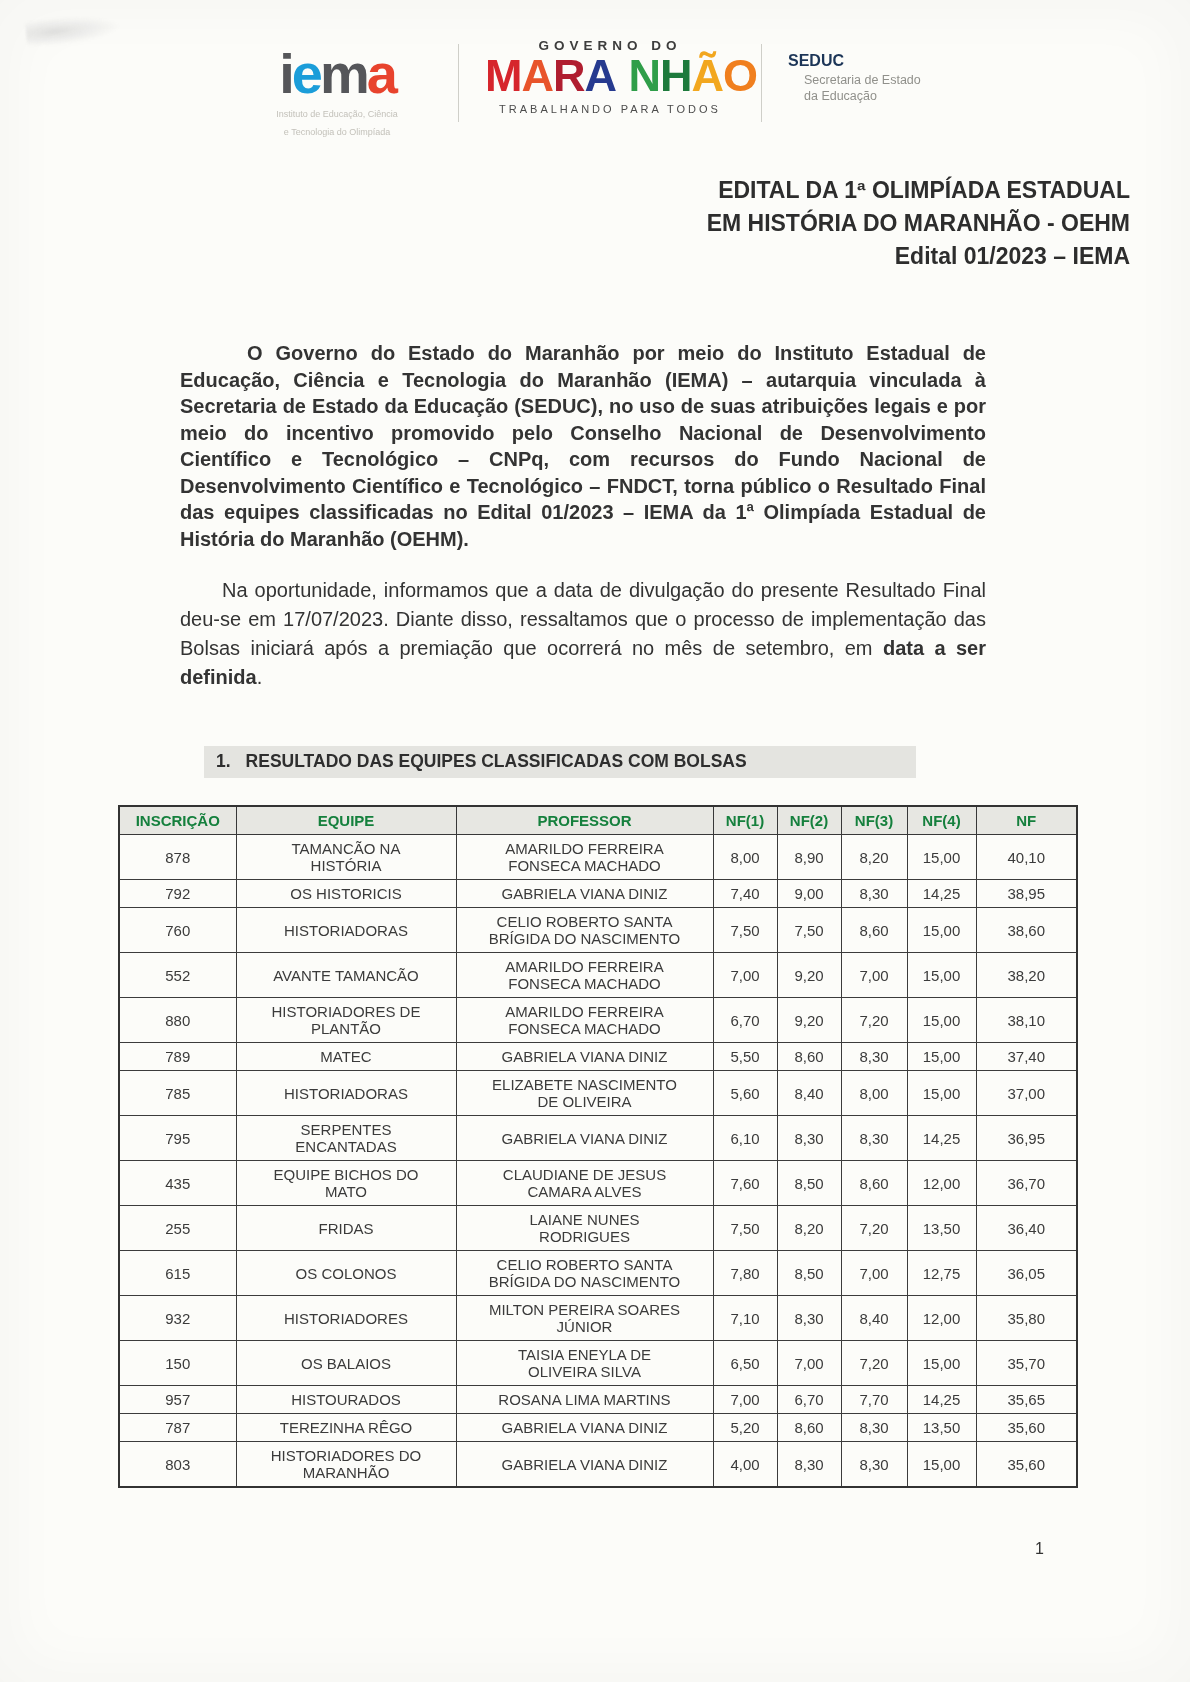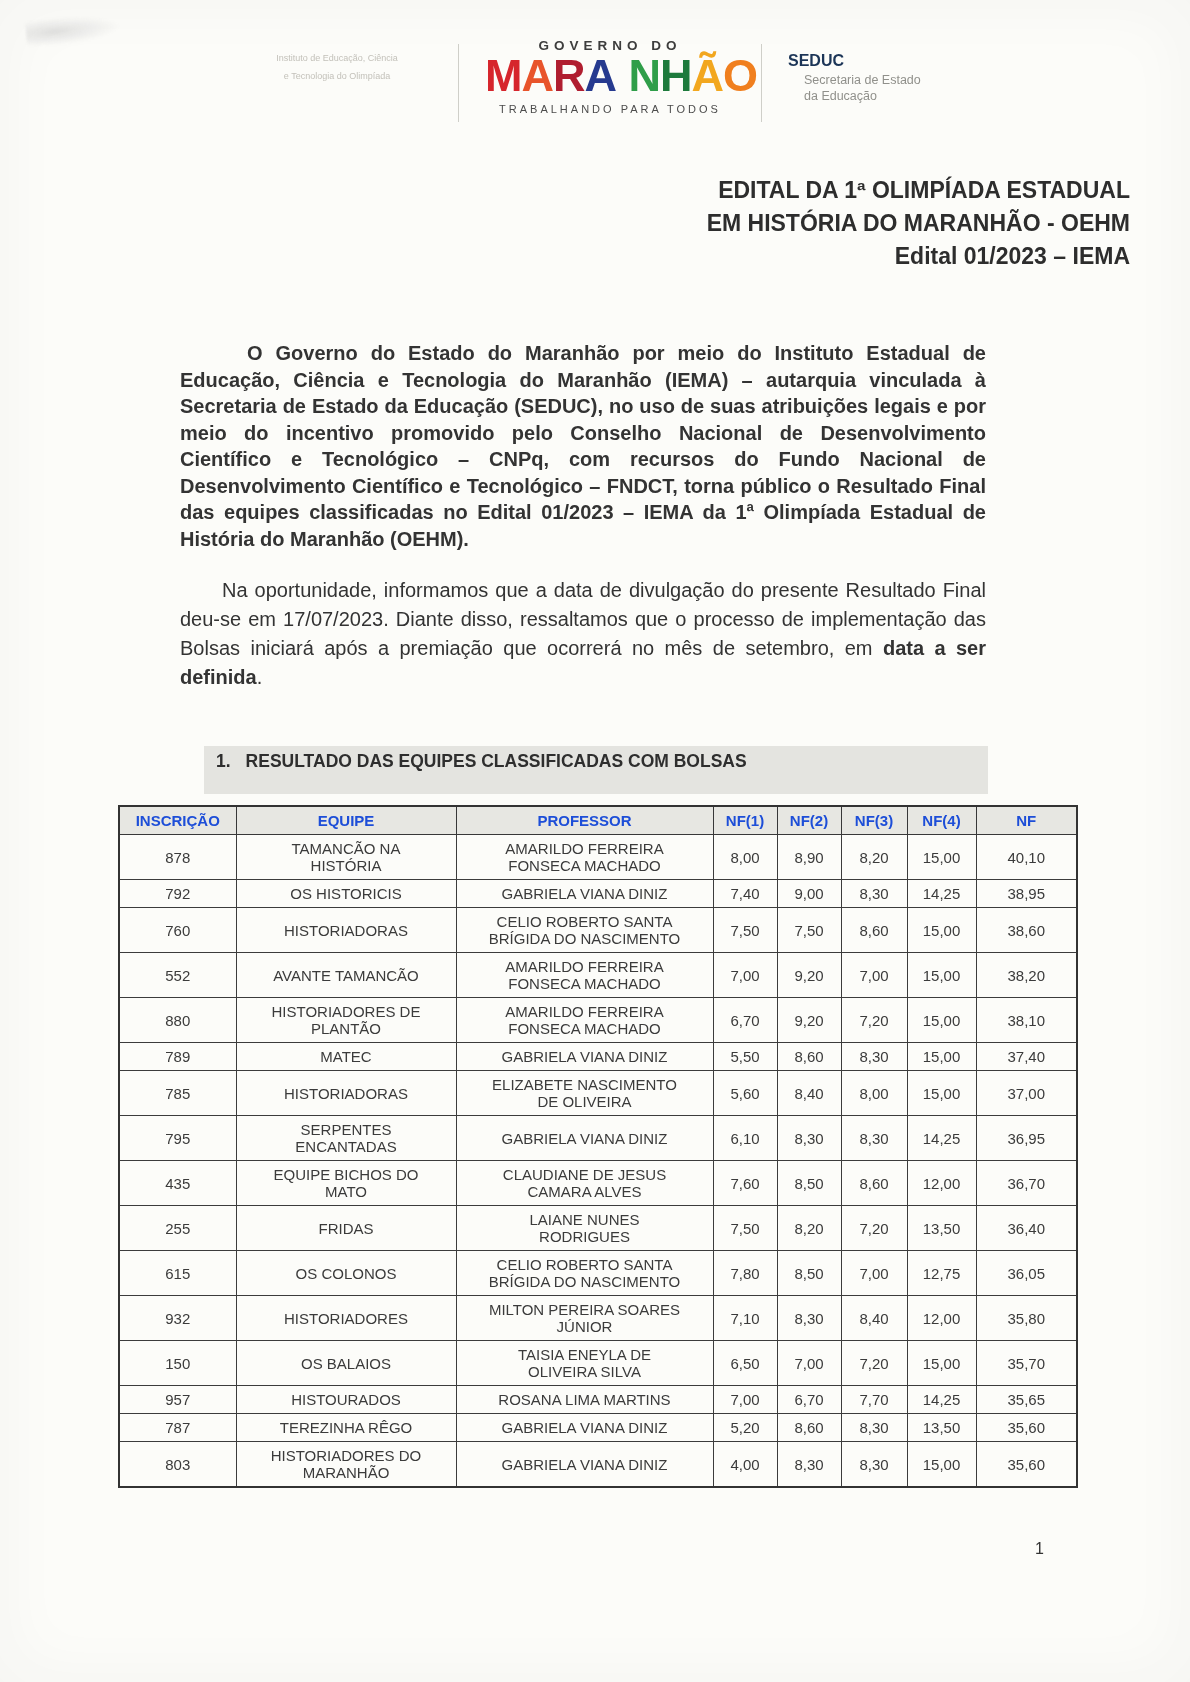--- a/index.html
+++ b/index.html
@@ -29,46 +29,47 @@
   .title{position:absolute;top:174px;left:20px;width:1110px;text-align:right;
          font-size:23px;font-weight:700;line-height:33px;color:#2d2d2d;}
   .subtitle{position:absolute;top:287px;left:20px;width:1110px;text-align:center;
             font-size:18px;font-weight:700;color:#333;}
   
   .para{position:absolute;left:180px;width:806px;margin:0;text-align:justify;font-size:20px;color:#333;}
   .p1{top:340px;font-weight:700;line-height:26.5px;text-indent:67px;}
   .p2{top:576px;font-weight:400;line-height:29px;text-indent:42px;}
   .p2 b{font-weight:700;}
   
-  .section-heading{position:absolute;top:746px;left:204px;width:784px;box-sizing:border-box;
-                   background:#e4e4e0;padding:5px 0 22px 12px;
+  .section-heading{position:absolute;top:746px;left:204px;width:712px;box-sizing:border-box;
+                   background:#e4e4e0;padding:5px 0 6px 12px;
                    font-size:17.5px;font-weight:700;color:#2e2e2e;}
   .sec-num{margin-right:15px;}
   
   table.results{position:absolute;top:805px;left:118px;width:958px;border-collapse:collapse;
                 table-layout:fixed;border:2px solid #333;}
   .c1{width:117px}.c2{width:220px}.c3{width:257px}.c4{width:64px}
   .c5{width:64px}.c6{width:66px}.c7{width:69px}.c8{width:101px}
   table.results th{background:#e7e7e2;border:1px solid #383838;font-size:15px;font-weight:700;
-                   padding:5px 2px;color:#1d4ed8;}
+                   padding:5px 2px;color:#15803d;}
   table.results td{border:1px solid #3c3c3c;font-size:15px;line-height:17px;padding:5px 3px;
                    text-align:center;vertical-align:middle;color:#3b3b3b;white-space:pre-line;}
   tr.bold-row td{font-weight:700;color:#222;border-top-width:2px;border-bottom-width:2px;}
   
   .page-number{position:absolute;top:1540px;left:1035px;font-size:16px;color:#333;}
 </style>
 </head>
 <body>
 
 <div class="page">
 
   <div class="smudge"></div>
 
   <header class="logos">
     <div class="iema">
+      <div class="iema-word"><span style="color: rgb(85, 86, 90);">i</span><span style="color: rgb(27, 157, 217);">e</span><span style="color: rgb(85, 86, 90);">m</span><span style="color: rgb(232, 67, 45);">a</span></div>
       <div class="iema-sub">Instituto de Educação, Ciência</div>
       <div class="iema-sub">e Tecnologia do Olimpíada</div>
     </div>
     <div class="vline"></div>
     <div class="gov">
       <div class="gov-top">GOVERNO DO</div>
       <div class="gov-word"><span style="color: rgb(214, 37, 44);">M</span><span style="color: rgb(232, 84, 43);">A</span><span style="color: rgb(176, 30, 48);">R</span><span style="color: rgb(38, 58, 143);">A<span class="gov-star">★</span></span><span style="color: rgb(47, 158, 73);">N</span><span style="color: rgb(29, 122, 60);">H</span><span style="color: rgb(242, 167, 31);">Ã</span><span style="color: rgb(240, 127, 30);">O</span></div>
       <div class="gov-bottom">TRABALHANDO PARA TODOS</div>
     </div>
     <div class="vline"></div>

